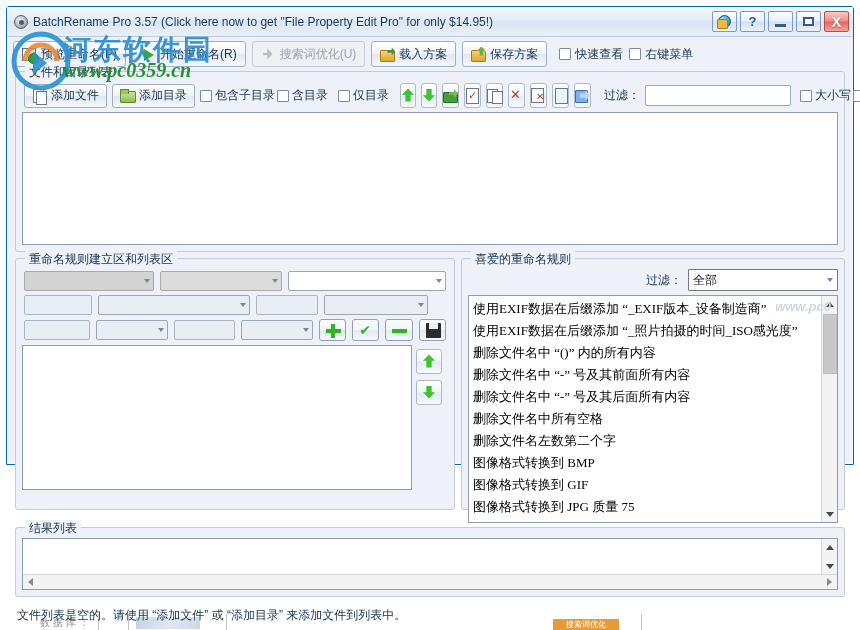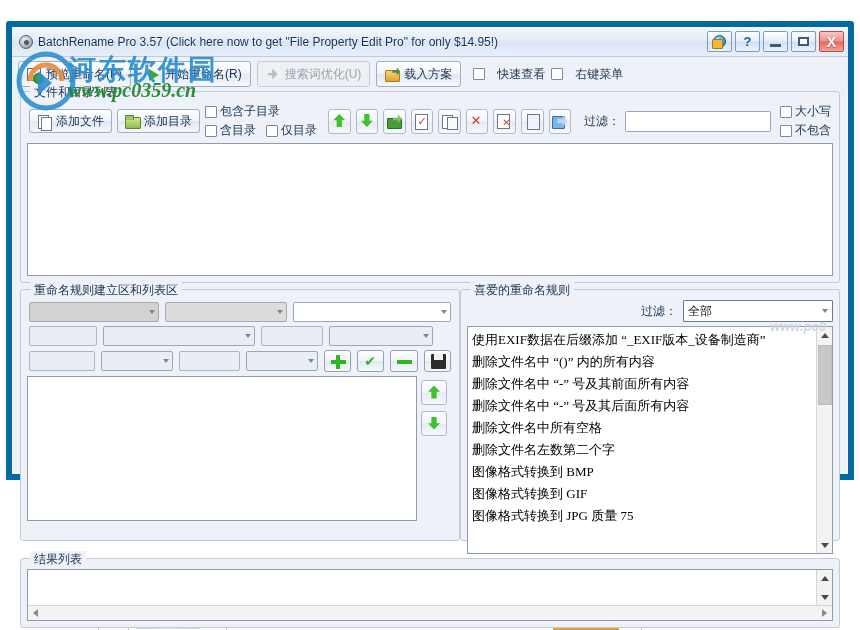--- a/index.html
+++ b/index.html
@@ -29,23 +29,23 @@
     background: linear-gradient(90deg,#b9c6d9,#d9e2ee,#c3d0e0);
     opacity:.8;
   }
   #backdrop .bd-sep1 { position:absolute; left:98px; top:614px; width:1px; height:16px; background:#c4c4c4;}
   #backdrop .bd-sep2 { position:absolute; left:128px; top:614px; width:1px; height:16px; background:#c4c4c4;}
   #backdrop .bd-sep3 { position:absolute; left:226px; top:614px; width:1px; height:16px; background:#c4c4c4;}
   #backdrop .bd-sep4 { position:absolute; left:641px; top:614px; width:1px; height:16px; background:#c4c4c4;}
 
   
   #window {
-    position: absolute; left: 6px; top: 21px;
+    position: absolute; left: 6px; top: 6px;
     width: 848px; height: 459px;
-    border: 6px solid #0369a1;
+    border: 1px solid #0369a1;
     border-radius: 3px 3px 0 0;
     background: #eef1f7;
     box-shadow: 0 0 0 1px rgba(255,255,255,.6) inset;
     display: flex; flex-direction: column;
   }
   
   .titlebar {
     position: relative;
     height: 30px;
     background: linear-gradient(180deg,#f3f7fc 0%, #e4ecf7 45%, #dae5f3 50%, #e8eff9 100%);
@@ -136,21 +136,21 @@
     height: 26px;
     display:flex; align-items:center; gap:4px;
     padding: 0 8px;
     border:1px solid #9eaec4; border-radius:3px;
     background: linear-gradient(180deg,#ffffff 0%, #f0f3f8 48%, #e2e8f1 52%, #f5f7fb 100%);
     font-size: 12px; color:#16324f; white-space:nowrap;
     cursor:pointer;
   }
   .tbar-btn.disabled { color:#9aa3ae; border-color:#c3cad4; background:#eef0f4; cursor:default; }
   .tbar-check {
-    display:flex; align-items:center; gap:12px;
+    display:flex; align-items:center; gap:4px;
     font-size:12px; color:#16324f; white-space:nowrap; cursor:pointer;justify-content:flex-end;
   }
   .cbox {
     width:12px;height:12px;border:1px solid #7c8a9c;background:#fff;border-radius:1px;
     flex:0 0 12px;
   }
   
   .g16 { width:15px;height:15px;position:relative;flex:0 0 15px; }
   .g-preview::before{content:"";position:absolute;left:0;top:1px;width:12px;height:11px;border:1px solid #5d6d80;background:#fbfcfe;}
   .g-preview::after{content:"";position:absolute;left:6px;top:6px;width:9px;height:9px;border-radius:50%;background:#35a02f;border:1px solid #1d6e19;}
@@ -182,21 +182,21 @@
     height:24px; display:flex;align-items:center;gap:4px;padding:0 7px;
     border:1px solid #9eaec4;border-radius:3px;
     background: linear-gradient(180deg,#ffffff 0%, #f0f3f8 48%, #e2e8f1 52%, #f5f7fb 100%);
     font-size:12px;color:#16324f;white-space:nowrap;cursor:pointer;
   }
   .g-file::before{content:"";position:absolute;left:1px;top:1px;width:9px;height:12px;background:#fff;border:1px solid #6b7785;}
   .g-file::after{content:"";position:absolute;left:4px;top:3px;width:9px;height:12px;background:#fdfdfd;border:1px solid #6b7785;}
   .g-folder::before{content:"";position:absolute;left:0px;top:3px;width:14px;height:10px;background:linear-gradient(180deg,#cfe59a,#8fbc4c);border:1px solid #5e8a2c;border-radius:1px;}
   .g-folder::after{content:"";position:absolute;left:0px;top:1px;width:7px;height:4px;background:#9ec562;border:1px solid #5e8a2c;border-bottom:none;border-radius:1px 1px 0 0;}
 
-  .chk-stack { display:flex; flex-direction:column; gap:2px;justify-content:space-between; }
+  .chk-stack { display:flex; flex-direction:row; gap:2px;justify-content:space-between; }
   .chk-line { display:flex; align-items:center; gap:10px; }
   .chk { display:flex; align-items:center; gap:3px; font-size:12px; color:#16324f; white-space:nowrap; cursor:pointer;}
 
   .iconbtn {
     width:26px;height:25px;
     border:1px solid #aebaca;border-radius:3px;
     background: linear-gradient(180deg,#ffffff 0%, #f1f4f9 48%, #e4eaf2 52%, #f7f9fc 100%);
     display:flex;align-items:center;justify-content:center;cursor:pointer;
     position:relative;
   }
@@ -368,20 +368,24 @@
       <span>开始重命名(R)</span>
     </div>
     <div class="tbar-btn disabled">
       <span class="g16 g-undo"></span>
       <span>搜索词优化(U)</span>
     </div>
     <div class="tbar-btn">
       <span class="g16 g-load"></span>
       <span>载入方案</span>
     </div>
+    <div class="tbar-btn">
+      <span class="g16 g-save"></span>
+      <span>保存方案</span>
+    </div>
     <div class="tbar-check" style="margin-left:6px;">
       <span class="cbox"></span>
       <span>快速查看</span>
     </div>
     <div class="tbar-check">
       <span class="cbox"></span>
       <span>右键菜单</span>
     </div>
   </div>
 
@@ -454,21 +458,21 @@
           <span class="cbox"></span>
           <span>不包含</span>
         </label>
       </div>
     </div>
     <div class="listbox" style="height:133px;"></div>
   </div>
 
   <div class="mid">
 
-    <div class="group mid-left" style="margin-right:0;height:252px;">
+    <div class="group mid-left" style="margin-right:6px;height:252px;">
       <div class="legend">重命名规则建立区和列表区</div>
       <div class="rulegrid">
         <div class="rrow">
           <div class="sel gray" style="width:132px;">
               <i class="chev"></i>
             </div>
           <div class="sel gray2" style="width:124px;">
               <i class="chev"></i>
             </div>
           <div class="sel white" style="width:160px;">
@@ -518,20 +522,21 @@
       <div class="fav-head" style="padding:0 0 4px 0;">
         <span class="filter-label">过滤：</span>
         <div class="dropsel" style="width:150px;">
           <span>全部</span>
           <i class="chev"></i>
         </div>
       </div>
       <div class="fav-list">
         <div class="fav-items" id="fav-items">
             <div class="fav-item">使用EXIF数据在后缀添加 “_EXIF版本_设备制造商”</div>
+            <div class="fav-item">使用EXIF数据在后缀添加 “_照片拍摄的时间_ISO感光度”</div>
             <div class="fav-item">删除文件名中 “()” 内的所有内容</div>
             <div class="fav-item">删除文件名中 “-” 号及其前面所有内容</div>
             <div class="fav-item">删除文件名中 “-” 号及其后面所有内容</div>
             <div class="fav-item">删除文件名中所有空格</div>
             <div class="fav-item">删除文件名左数第二个字</div>
             <div class="fav-item">图像格式转换到 BMP</div>
             <div class="fav-item">图像格式转换到 GIF</div>
             <div class="fav-item">图像格式转换到 JPG 质量 75</div>
           </div>
         <div class="vscroll">

